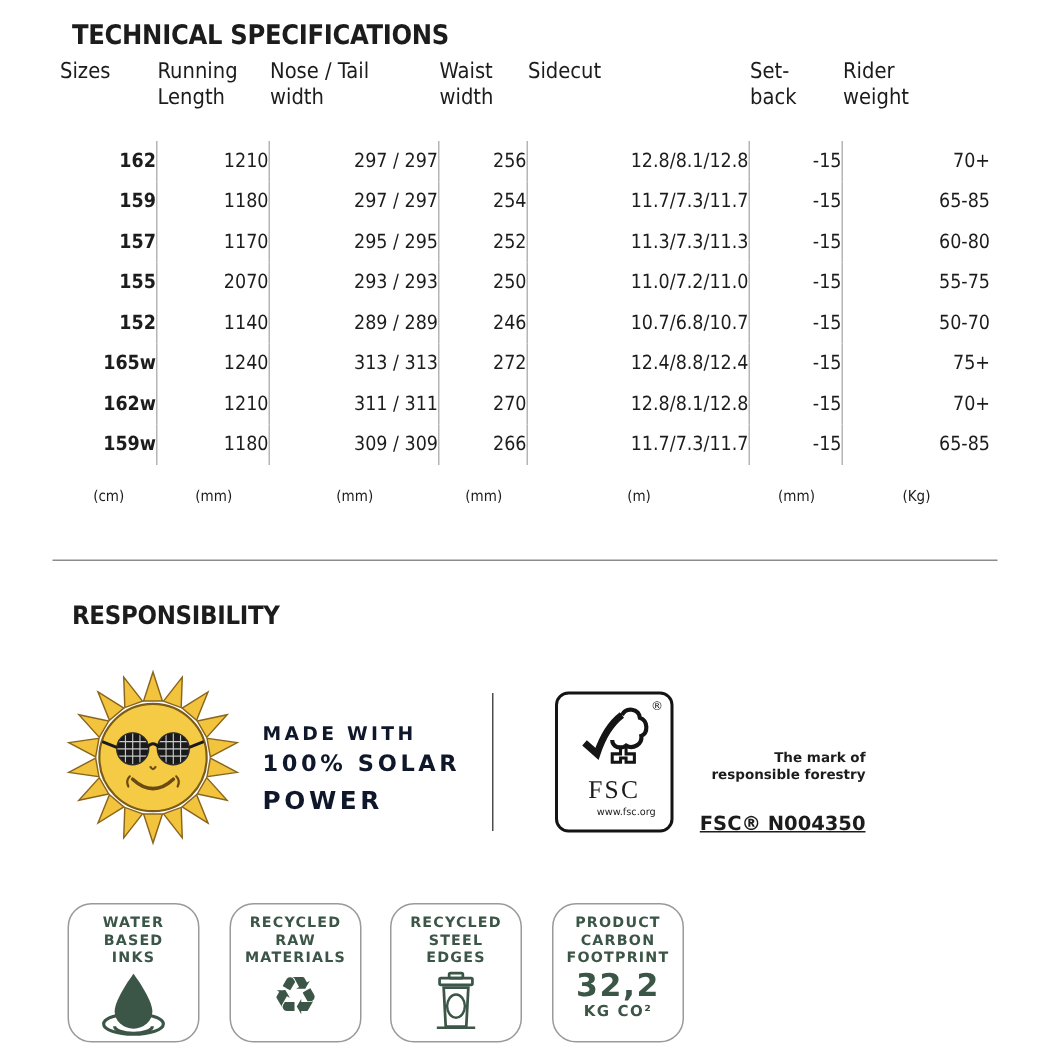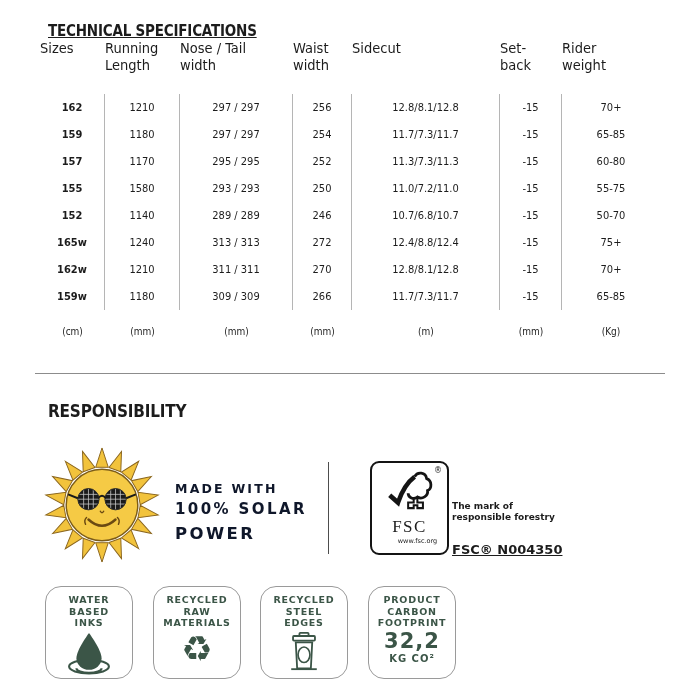--- a/index.html
+++ b/index.html
@@ -3,53 +3,53 @@
 <meta charset="utf-8">
 <style>
   html,body{margin:0;padding:0;}
   body{
     width:700px;height:700px;position:relative;background:#ffffff;
     font-family:"DejaVu Sans","Liberation Sans",sans-serif;
     color:#1c1c1c;overflow:hidden;
   }
   .abs{position:absolute;}
   
-  #page-title{left:48px;top:22px;font-size:15px;font-weight:700;letter-spacing:-0.2px;font-stretch:condensed;text-decoration:underline;}
+  #page-title{left:48px;top:13px;font-size:18px;font-weight:700;letter-spacing:-0.2px;font-stretch:condensed;}
   #resp-title{left:48px;top:401px;font-size:17px;font-weight:700;letter-spacing:-0.2px;font-stretch:condensed;}
   
   #spec-table{
     left:40px;top:38px;width:620px;display:grid;
     grid-template-columns:65px 75px 113px 59px 148px 62px 98px;
     font-stretch:condensed;
   }
   .h-cell{height:56px;font-size:14.5px;line-height:17px;text-align:left;white-space:pre-line;padding-top:2px;box-sizing:border-box;}
-  .d-cell{height:27px;line-height:27px;font-size:11px;text-align:center;box-sizing:border-box;}
+  .d-cell{height:27px;line-height:27px;font-size:13px;text-align:right;box-sizing:border-box;}
   .d-cell.size{font-weight:700;}
   .d-cell.sep{border-right:1px solid #b5b5b5;}
   .u-cell{height:42px;padding-top:16px;font-size:10px;text-align:center;box-sizing:border-box;}
   
   #section-divider{left:35px;top:373px;width:630px;height:1px;background:#8c8c8c;}
   #solar-fsc-divider{left:328px;top:462px;width:1px;height:92px;background:#4d4d4d;}
   
   #sun-icon{left:44px;top:441px;}
   #solar-text{left:175px;top:481px;color:#0f172a;font-weight:700;}
   .solar-l1{font-size:12.5px;letter-spacing:2.2px;}
   .solar-l2{font-size:15px;letter-spacing:2.4px;margin-top:4px;}
   .solar-l3{font-size:16.5px;letter-spacing:2.4px;margin-top:6px;}
   
   #fsc-box{left:370px;top:461px;width:79px;height:94px;border:2px solid #141414;border-radius:9px;box-sizing:border-box;text-align:center;}
   #fsc-reg{position:absolute;top:3px;right:5px;font-size:8px;}
   #fsc-tree{margin-top:5px;}
   #fsc-name{font-family:"Liberation Serif",serif;font-size:17px;letter-spacing:1.5px;line-height:16px;}
   #fsc-url{font-size:6.5px;color:#222;margin-top:2px;padding-left:16px;}
-  #fsc-caption{left:452px;top:501px;width:125px;text-align:left;font-weight:700;}
+  #fsc-caption{left:452px;top:501px;width:125px;text-align:right;font-weight:700;}
   #fsc-tagline{font-size:9px;line-height:11px;white-space:pre-line;}
   #fsc-license{font-size:13px;margin-top:19px;text-decoration:underline;}
   
-  .badge{position:absolute;top:586px;width:88px;height:93px;border:1.5px solid #9a9a9a;border-radius:16px;
+  .badge{position:absolute;top:602px;width:88px;height:93px;border:1.5px solid #9a9a9a;border-radius:16px;
          box-sizing:border-box;text-align:center;color:#3b5547;}
   .badge-label{margin-top:7px;font-size:9.5px;font-weight:700;letter-spacing:0.8px;line-height:11.5px;white-space:pre-line;}
   .badge-icon{margin-top:2px;}
   #badge-1{left:45px;}  #badge-2{left:153px;}  #badge-3{left:260px;}  #badge-4{left:368px;}
   #recycle-glyph{font-size:35px;line-height:38px;display:block;margin-top:1px;}
   .pcf-value{font-size:21px;font-weight:800;letter-spacing:1px;line-height:22px;margin-top:1px;}
   .pcf-unit{font-size:10px;font-weight:700;letter-spacing:1px;margin-top:1px;}
 </style>
 </head>
 <body>
@@ -84,21 +84,21 @@
     <div class="d-cell sep">-15</div>
     <div class="d-cell">65-85</div>
     <div class="d-cell size sep">157</div>
     <div class="d-cell sep">1170</div>
     <div class="d-cell sep">295 / 295</div>
     <div class="d-cell sep">252</div>
     <div class="d-cell sep">11.3/7.3/11.3</div>
     <div class="d-cell sep">-15</div>
     <div class="d-cell">60-80</div>
     <div class="d-cell size sep">155</div>
-    <div class="d-cell sep">1580</div>
+    <div class="d-cell sep">2070</div>
     <div class="d-cell sep">293 / 293</div>
     <div class="d-cell sep">250</div>
     <div class="d-cell sep">11.0/7.2/11.0</div>
     <div class="d-cell sep">-15</div>
     <div class="d-cell">55-75</div>
     <div class="d-cell size sep">152</div>
     <div class="d-cell sep">1140</div>
     <div class="d-cell sep">289 / 289</div>
     <div class="d-cell sep">246</div>
     <div class="d-cell sep">10.7/6.8/10.7</div>

